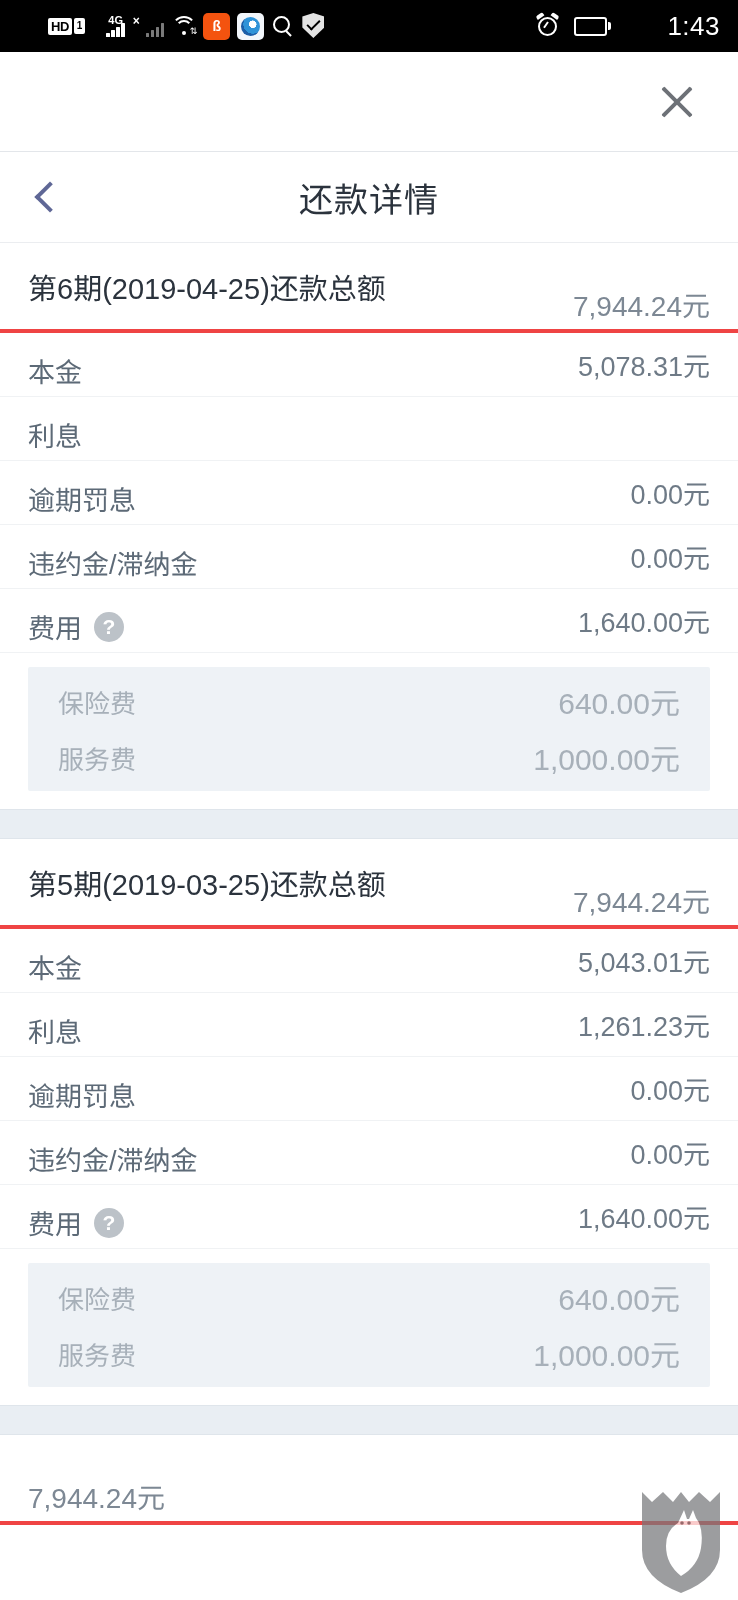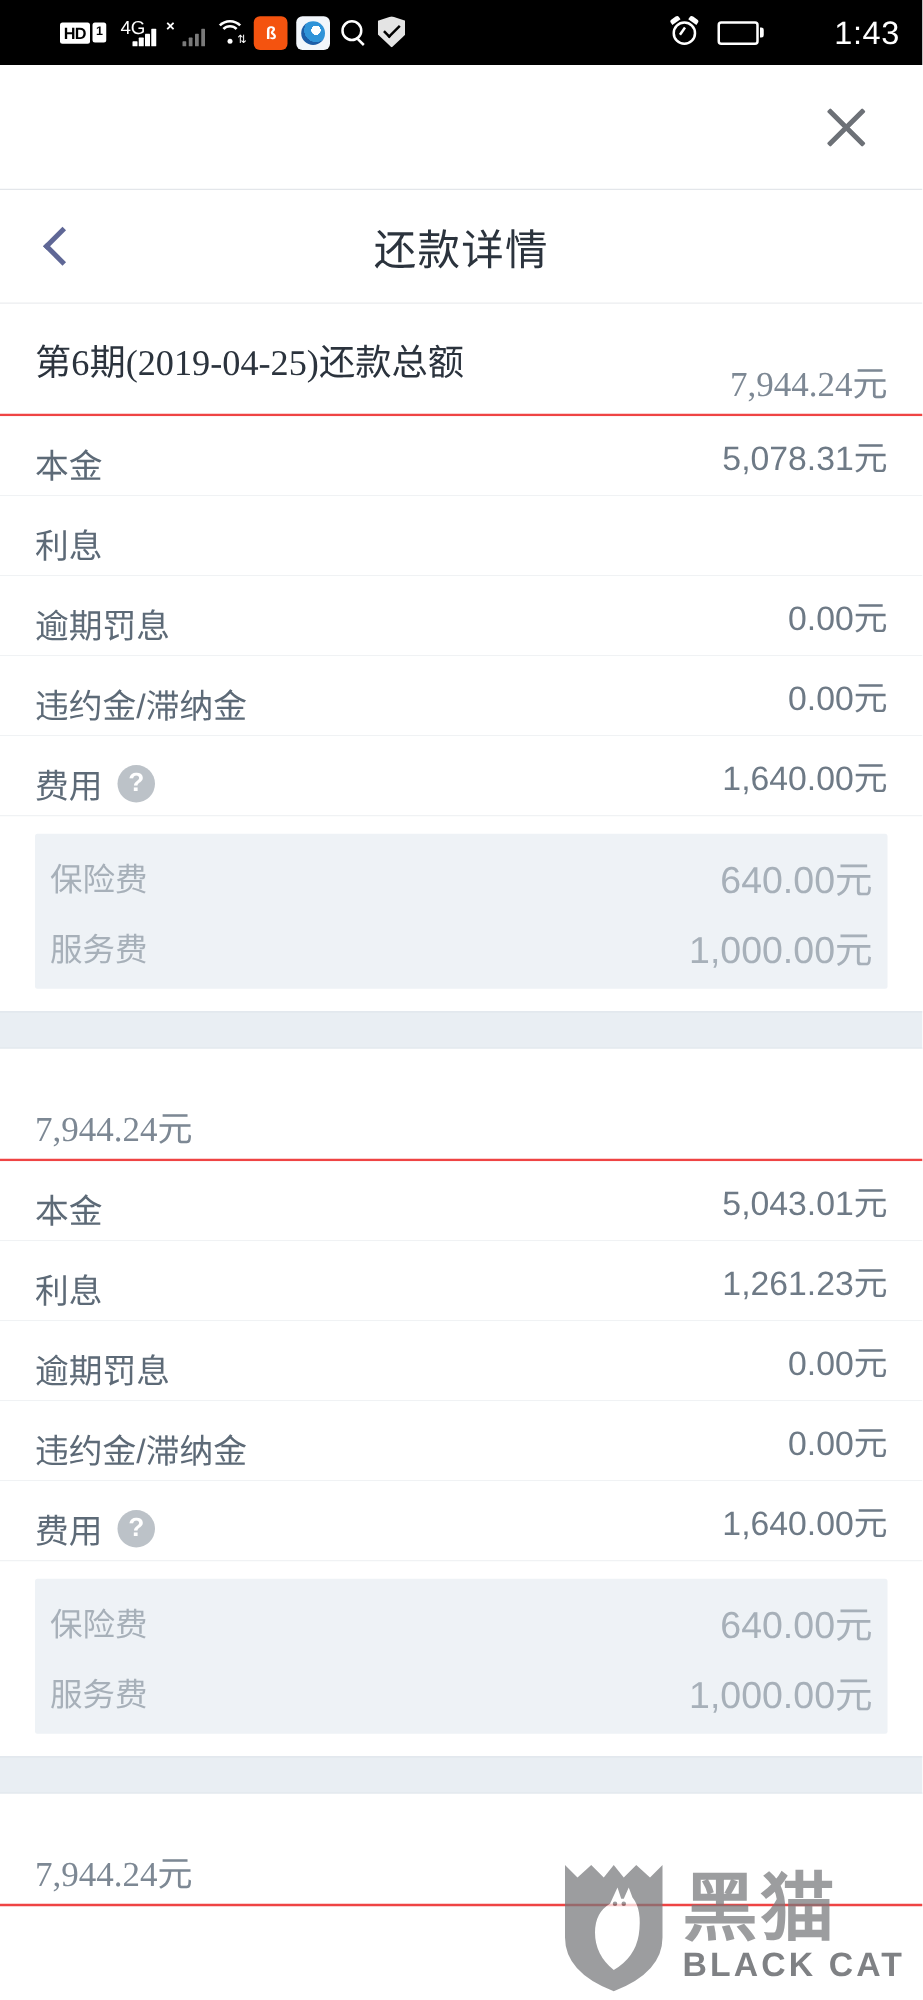--- a/index.html
+++ b/index.html
@@ -63,24 +63,24 @@
   }
   .signal-group {
     display: inline-flex;
     align-items: flex-end;
     position: relative;
     height: 22px;
   }
   .signal-group .netlabel {
     position: absolute;
     top: -1px;
-    left: 4px;
-    font-size: 15px;
+    left: 16px;
+    font-size: 11px;
     color: #ffffff;
-    font-weight: normal;
+    font-weight: bold;
   }
   .signal-group .xmark {
     position: absolute;
     top: 0px;
     left: 1px;
     font-size: 12px;
     color: #ffffff;
     font-weight: bold;
     line-height: 1;
   }
@@ -329,23 +329,22 @@
     border-top: 1px solid #dfe5eb;
     border-bottom: 1px solid #dfe5eb;
   }
   .section-head {
     height: 90px;
     display: flex;
     align-items: center;
     justify-content: space-between;
     padding: 0 28px;
     box-sizing: border-box;
-    border-bottom: 2px solid #ef4444;
-    background: #ffffff;
-    font-family: Liberation Serif, serif;
+    border-bottom: 4px solid #ef4444;
+    background: #ffffff;
   }
   .section-head .title {
     font-size: 29px;
     color: #2b333d;
   }
   .section-head .amount {
     font-size: 28px;
     color: #7d8894;
     margin-top: 36px;
   }
@@ -391,21 +390,21 @@
     margin: 14px 28px 18px 28px;
     background: #eef2f6;
     padding: 6px 0;
     border-radius: 2px;
   }
   .subrow {
     height: 56px;
     display: flex;
     align-items: center;
     justify-content: space-between;
-    padding: 0 12px;
+    padding: 0 30px;
     box-sizing: border-box;
   }
   .subrow .label {
     font-size: 26px;
     color: #a7b0b9;
   }
   .subrow .value {
     font-size: 30px;
     color: #a7b0b9;
   }
@@ -565,20 +564,21 @@
         <span class="label">服务费</span>
         <span class="value">1,000.00元</span>
       </div>
     </div>
   </div>
 
   <div class="section-gap"></div>
 
   <div>
     <div class="section-head">
+      <span class="title">第5期(2019-03-25)还款总额</span>
       <span class="amount">7,944.24元</span>
     </div>
 
     <div class="row">
       <span class="label">本金</span>
       <span class="value">5,043.01元</span>
     </div>
     <div class="row">
       <span class="label">利息</span>
       <span class="value">1,261.23元</span>
@@ -623,17 +623,13 @@
 
 <div class="watermark">
   <div class="wm-shield">
     <svg viewBox="0 0 86 104" width="86" height="104" aria-hidden="true">
       <path d="M4 2 L14 12 L25 2 L35 12 L43 2 L51 12 L61 2 L72 12 L82 2 L82 60 Q82 88 43 103 Q4 88 4 60 Z" fill="#77787b"></path>
       <path d="M46 20 L40 33 Q28 40 28 56 Q28 74 43 86 Q60 76 63 58 Q66 38 58 28 L55 20 L51 29 L49 29 Z" fill="#ffffff"></path>
       <circle cx="44" cy="33" r="1.8" fill="#77787b"></circle>
       <circle cx="51" cy="33" r="1.8" fill="#77787b"></circle>
     </svg>
   </div>
-  <div class="wm-label">
-    <span class="wm-cn">黑猫</span>
-    <span class="wm-en">BLACK CAT</span>
-  </div>
 </div>
 
 </body></html>

